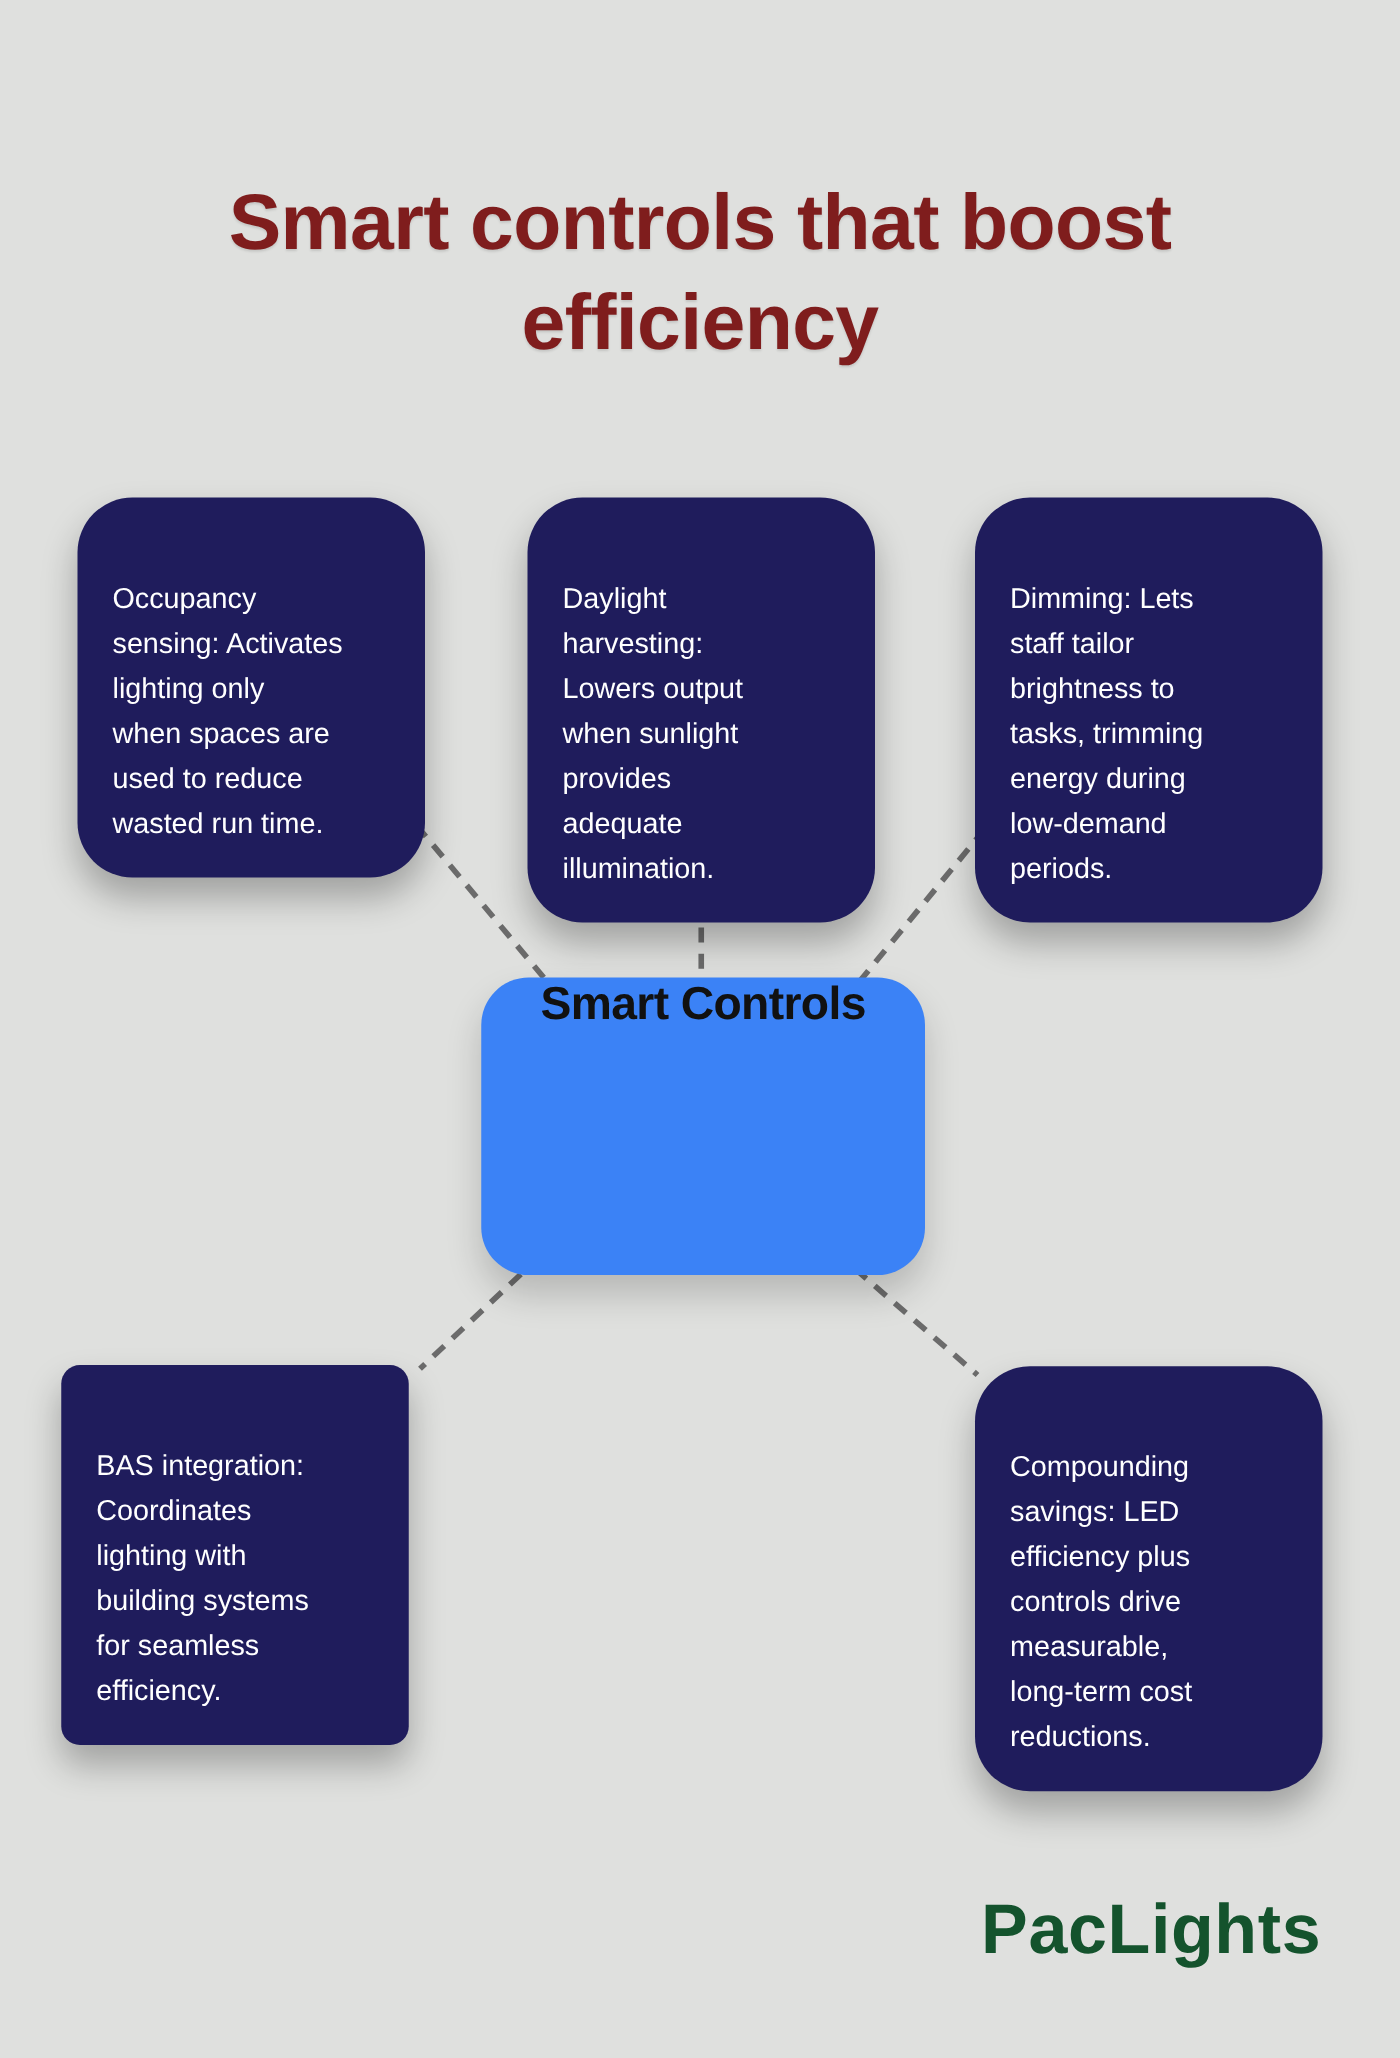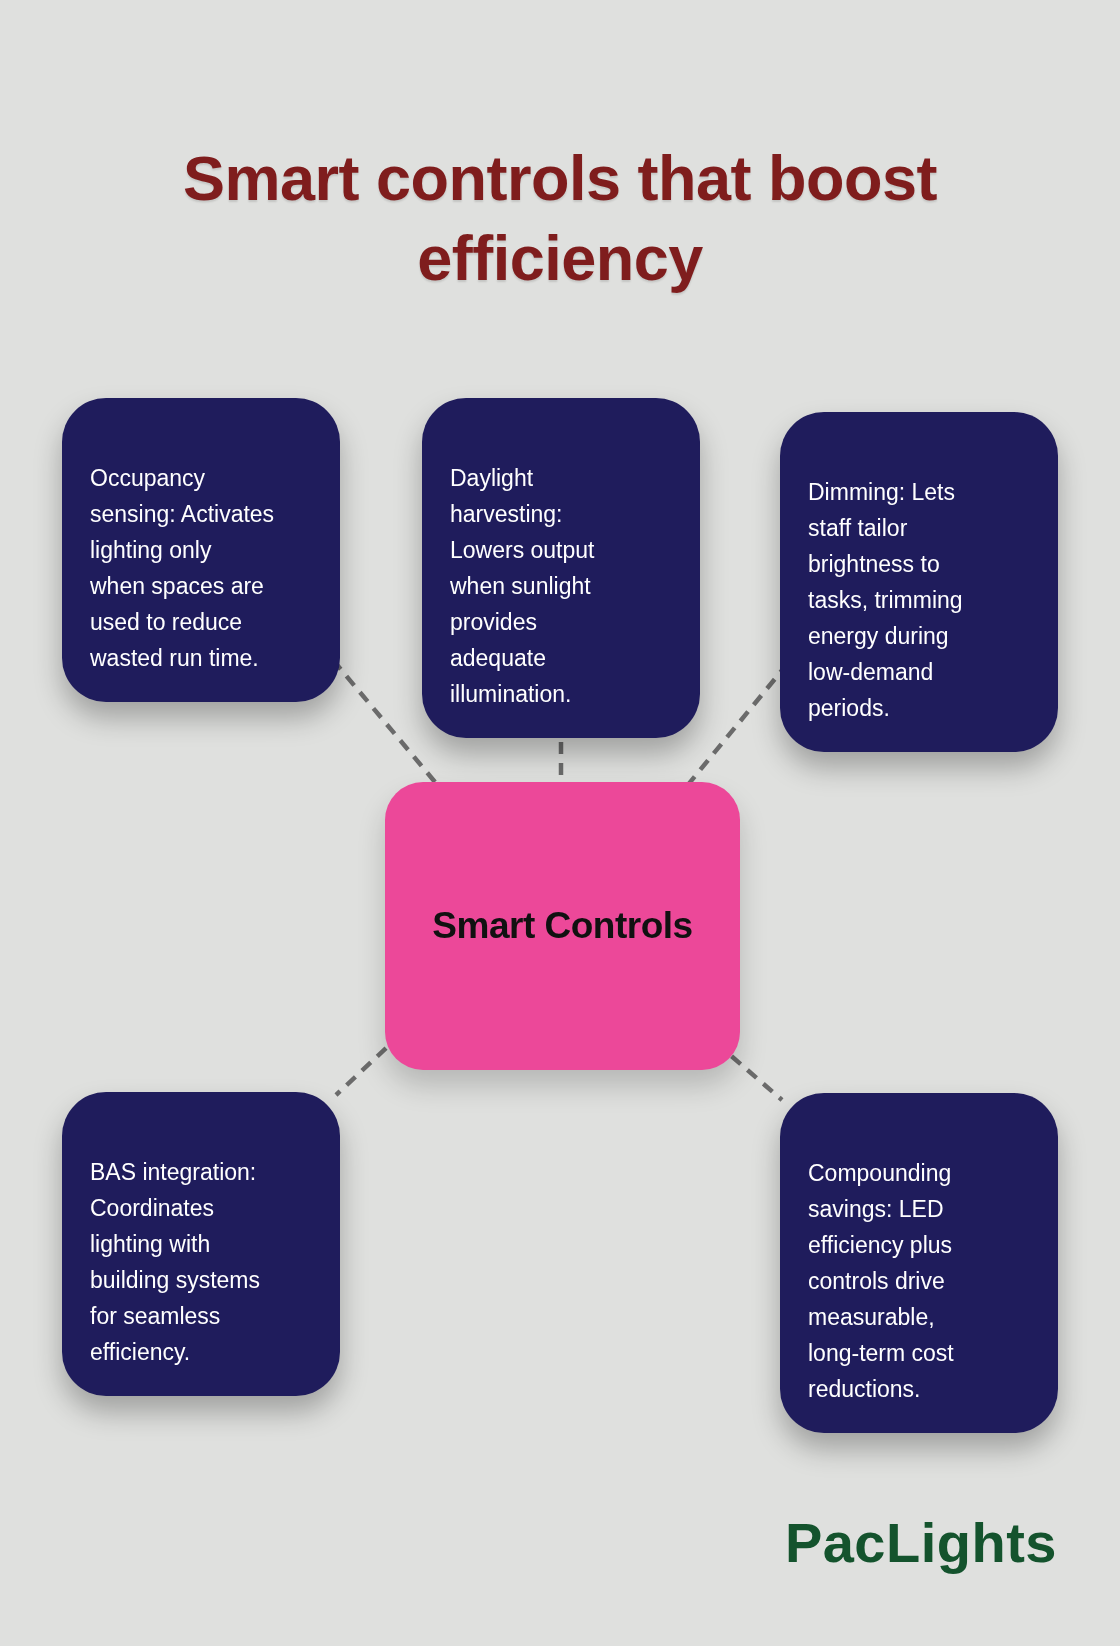--- a/index.html
+++ b/index.html
@@ -44,34 +44,33 @@
     color: #ffffff;
     border-radius: 44px;
     padding: 26px 28px;
     font-size: 23px;
     line-height: 36px;
     white-space: pre-line;
     box-shadow: 0 16px 28px rgba(0,0,0,0.28);
   }
   .node-occupancy   { left: 62px;  top: 398px; }
   .node-daylight    { left: 422px; top: 398px; }
-  .node-dimming     { left: 780px; top: 412px; }
-  .node-bas         { left: 62px;  top: 1092px; }
+  .node-dimming     { left: 780px; top: 398px; }
+  .node-bas         { left: 49px;  top: 1092px; border-radius: 15px; }
   .node-compounding { left: 780px; top: 1093px; }
   .center-node {
     position: absolute;
     left: 385px;
     top: 782px;
     width: 355px;
-    height: 288px;
-    background: #ec4899;
+    height: 238px;
+    background: #3b82f6;
     border-radius: 38px;
     box-shadow: 0 16px 28px rgba(0,0,0,0.18);
     display: flex;
-    align-items: center;
     justify-content: center;
   }
   .center-label {
     font-size: 37px;
     font-weight: bold;
     color: #111111;
     letter-spacing: -0.5px;
   }
   .logo {
     position: absolute;

